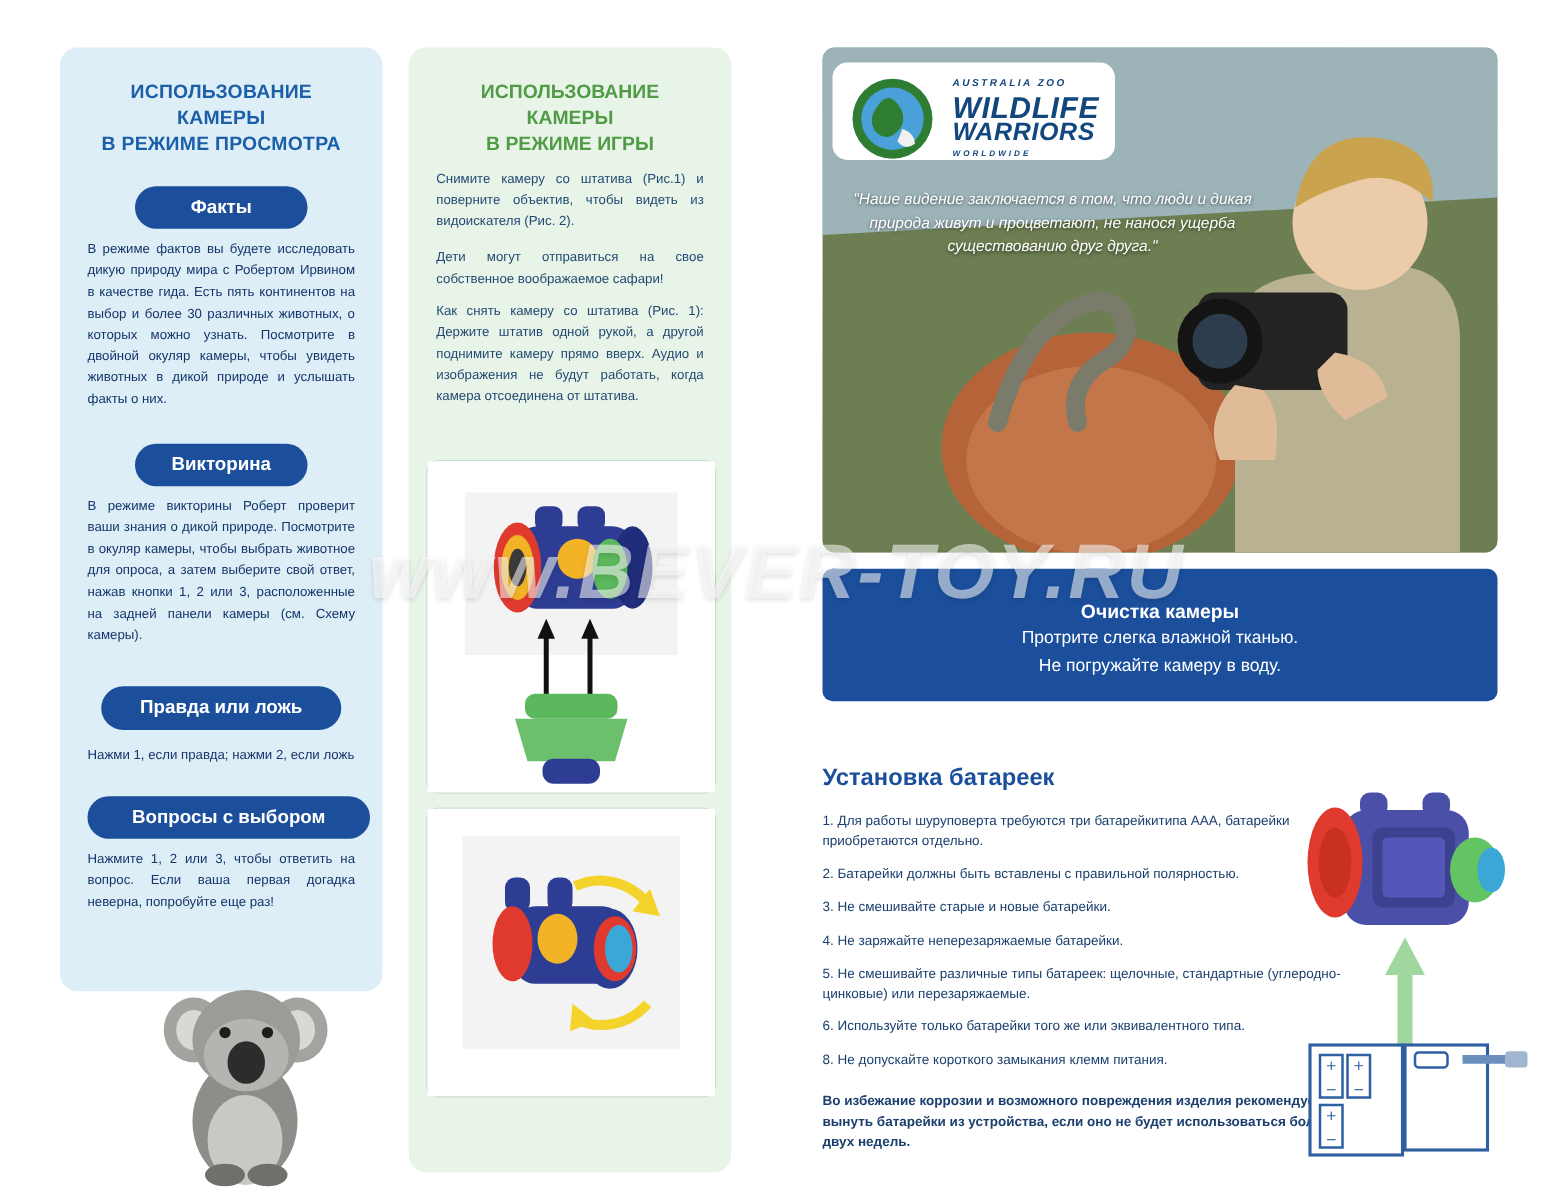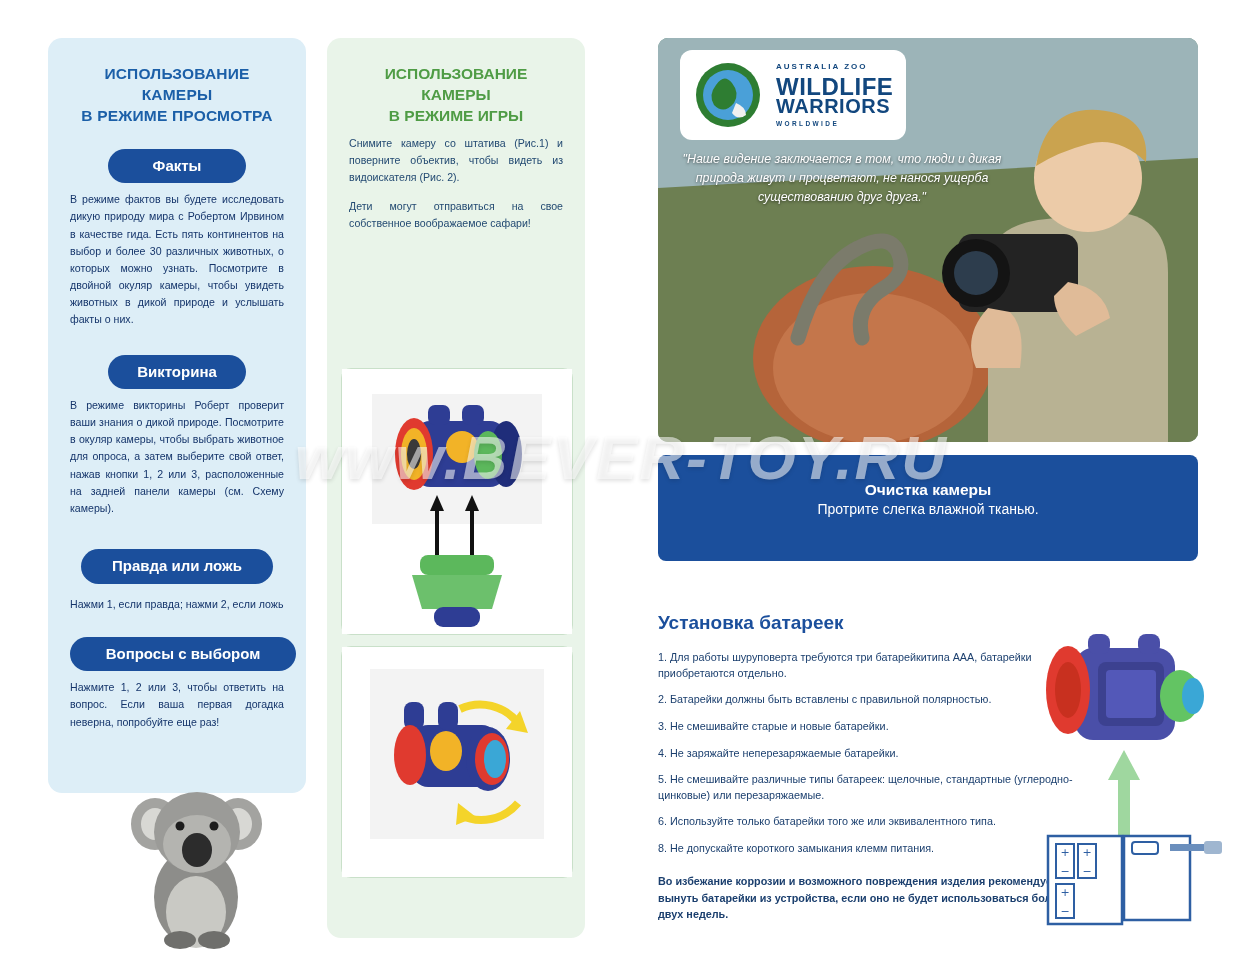--- a/index.html
+++ b/index.html
@@ -111,26 +111,27 @@
     left: 658px;
     top: 38px;
     width: 540px;
     height: 404px;
     border-radius: 10px;
     overflow: hidden;
     background: linear-gradient(170deg,#7fa2b5 0%,#9fb6a2 35%,#6c7f55 70%,#58703e 100%);
   }
   .logo-badge {
     position: absolute;
-    left: 22px;
+    left: 8px;
     top: 12px;
     width: 226px;
-    height: 90px;
+    height: 78px;
     background: #ffffff;
     border-radius: 12px;
+    font-style: italic;
   }
   .logo-badge .wl1 {
     position: absolute; left: 96px; top: 12px;
     font-size: 8px; letter-spacing: 2px; color: #12477e; font-weight: bold;
   }
   .logo-badge .wl2 {
     position: absolute; left: 96px; top: 23px;
     font-size: 24px; letter-spacing: .5px; color: #12477e; font-weight: bold;
   }
   .logo-badge .wl3 {
@@ -264,20 +265,21 @@
   </svg>
 
   <div class="col2">
     <div class="inner">
       <div class="col2-title">
         <div>ИСПОЛЬЗОВАНИЕ КАМЕРЫ</div>
         <div>В РЕЖИМЕ ИГРЫ</div>
       </div>
       <div class="body-txt">Снимите камеру со штатива (Рис.1) и поверните объектив, чтобы видеть из видоискателя (Рис. 2).</div>
       <div class="body-txt small-gap">Дети могут отправиться на свое собственное воображаемое сафари!</div>
+      <div class="body-txt">Как снять камеру со штатива (Рис. 1): Держите штатив одной рукой, а другой поднимите камеру прямо вверх. Аудио и изображения не будут работать, когда камера отсоединена от штатива.</div>
     </div>
 
     <div class="figbox f1">
       <svg viewBox="0 0 230 265" width="230" height="265">
         <rect x="0" y="0" width="230" height="265" fill="#ffffff"></rect>
         <rect x="30" y="25" width="170" height="130" fill="#f3f3f3"></rect>
 
         <rect x="72" y="52" width="92" height="66" rx="16" fill="#2e3d94"></rect>
         <ellipse cx="164" cy="85" rx="16" ry="33" fill="#1f2d7a"></ellipse>
         <ellipse cx="72" cy="85" rx="19" ry="36" fill="#e03a2f"></ellipse>
@@ -352,20 +354,21 @@
       <div class="wl3">WARRIORS</div>
       <div class="wl4">WORLDWIDE</div>
     </div>
 
     <div class="quote">"Наше видение заключается в том, что люди и дикая природа живут и процветают, не нанося ущерба существованию друг друга."</div>
   </div>
 
   <div class="cleanbox">
     <div class="ct">Очистка камеры</div>
     <div class="cl">Протрите слегка влажной тканью.</div>
+    <div class="cl" style="margin-top:2px">Не погружайте камеру в воду.</div>
   </div>
 
   <div class="batt">
     <h2>Установка батареек</h2>
     <p>1. Для работы шуруповерта требуются три батарейкитипа ААА, батарейки приобретаются отдельно.</p>
     <p>2. Батарейки должны быть вставлены с правильной полярностью.</p>
     <p>3. Не смешивайте старые и новые батарейки.</p>
     <p>4. Не заряжайте неперезаряжаемые батарейки.</p>
     <p>5. Не смешивайте различные типы батареек: щелочные, стандартные (углеродно-цинковые) или перезаряжаемые.</p>
     <p>6. Используйте только батарейки того же или эквивалентного типа.</p>

